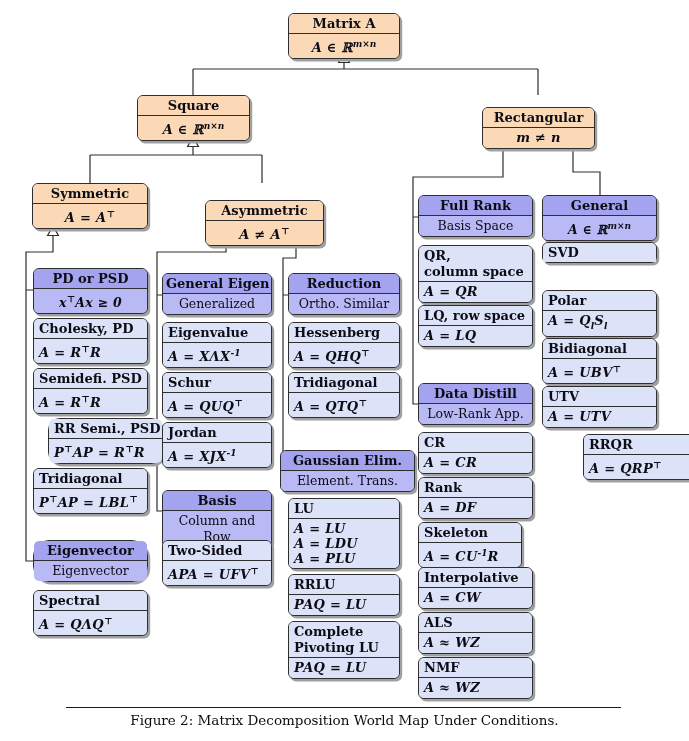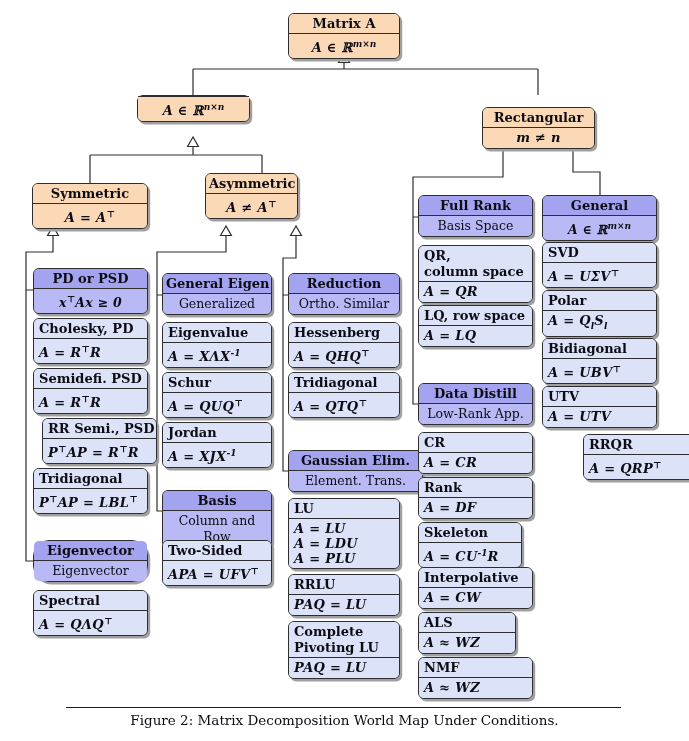--- a/index.html
+++ b/index.html
@@ -74,41 +74,44 @@
   <div id="nodes">
       <div class="node peach" style="left: 288px; top: 13px; width: 112px;">
         <div class="hd">
           <div class="tl">Matrix A</div>
         </div>
         <div class="bd">
           <div class="math">A ∈ ℝ<sup>m×n</sup></div>
         </div>
       </div>
       <div class="node peach" style="left: 137px; top: 95px; width: 113px;">
+        <div class="hd">
+          <div class="tl">Square</div>
+        </div>
         <div class="bd">
           <div class="math">A ∈ ℝ<sup>n×n</sup></div>
         </div>
       </div>
       <div class="node peach" style="left: 482px; top: 107px; width: 113px;">
         <div class="hd">
           <div class="tl">Rectangular</div>
         </div>
         <div class="bd">
           <div class="math">m ≠ n</div>
         </div>
       </div>
       <div class="node peach" style="left: 32px; top: 183px; width: 116px;">
         <div class="hd">
           <div class="tl">Symmetric</div>
         </div>
         <div class="bd">
           <div class="math">A = A<sup>⊤</sup></div>
         </div>
       </div>
-      <div class="node peach" style="left: 205px; top: 173px; width: 93px;">
+      <div class="node peach" style="left: 205px; top: 200px; width: 119px;">
         <div class="hd">
           <div class="tl">Asymmetric</div>
         </div>
         <div class="bd">
           <div class="math">A ≠ A<sup>⊤</sup></div>
         </div>
       </div>
       <div class="node purple" style="left: 33px; top: 268px; width: 115px;">
         <div class="hd">
           <div class="tl">PD or PSD</div>
@@ -158,21 +161,21 @@
         </div>
       </div>
       <div class="node purple" style="left: 162px; top: 490px; width: 110px;">
         <div class="hd">
           <div class="tl">Basis</div>
         </div>
         <div class="bd">
           <div>Column and Row</div>
         </div>
       </div>
-      <div class="node purple" style="left: 288px; top: 450px; width: 135px;">
+      <div class="node purple" style="left: 280px; top: 450px; width: 135px;">
         <div class="hd">
           <div class="tl">Gaussian Elim.</div>
         </div>
         <div class="bd">
           <div>Element.  Trans.</div>
         </div>
       </div>
       <div class="node purple" style="left: 33px; top: 540px; width: 115px; border-radius: 16px;">
         <div class="hd">
           <div class="tl">Eigenvector</div>
@@ -190,21 +193,21 @@
         </div>
       </div>
       <div class="node light" style="left: 33px; top: 368px; width: 115px;">
         <div class="hd">
           <div class="tl">Semidefi.  PSD</div>
         </div>
         <div class="bd">
           <div class="math">A = R<sup>⊤</sup>R</div>
         </div>
       </div>
-      <div class="node light" style="left: 42px; top: 418px; width: 115px;">
+      <div class="node light" style="left: 48px; top: 418px; width: 115px; border-radius: 12px;">
         <div class="hd">
           <div class="tl">RR Semi., PSD</div>
         </div>
         <div class="bd">
           <div class="math">P<sup>⊤</sup>AP = R<sup>⊤</sup>R</div>
         </div>
       </div>
       <div class="node light" style="left: 33px; top: 468px; width: 115px;">
         <div class="hd">
           <div class="tl">Tridiagonal</div>
@@ -338,42 +341,39 @@
         </div>
       </div>
       <div class="node light" style="left: 418px; top: 567px; width: 115px;">
         <div class="hd">
           <div class="tl">Interpolative</div>
         </div>
         <div class="bd">
           <div class="math">A = CW</div>
         </div>
       </div>
-      <div class="node light" style="left: 418px; top: 612px; width: 98px;">
+      <div class="node light" style="left: 418px; top: 612px; width: 115px;">
         <div class="hd">
           <div class="tl">ALS</div>
         </div>
         <div class="bd">
           <div class="math">A ≈ WZ</div>
         </div>
       </div>
       <div class="node light" style="left: 418px; top: 657px; width: 115px;">
         <div class="hd">
           <div class="tl">NMF</div>
         </div>
         <div class="bd">
           <div class="math">A ≈ WZ</div>
         </div>
       </div>
       <div class="node light" style="left: 542px; top: 242px; width: 115px;">
         <div class="hd">
           <div class="tl">SVD</div>
-        </div>
-        <div class="bd">
-          <div class="math">A = UΣV<sup>⊤</sup></div>
         </div>
       </div>
       <div class="node light" style="left: 542px; top: 290px; width: 115px;">
         <div class="hd">
           <div class="tl">Polar</div>
         </div>
         <div class="bd">
           <div class="math">A = Q<sub>l</sub>S<sub>l</sub></div>
         </div>
       </div>

